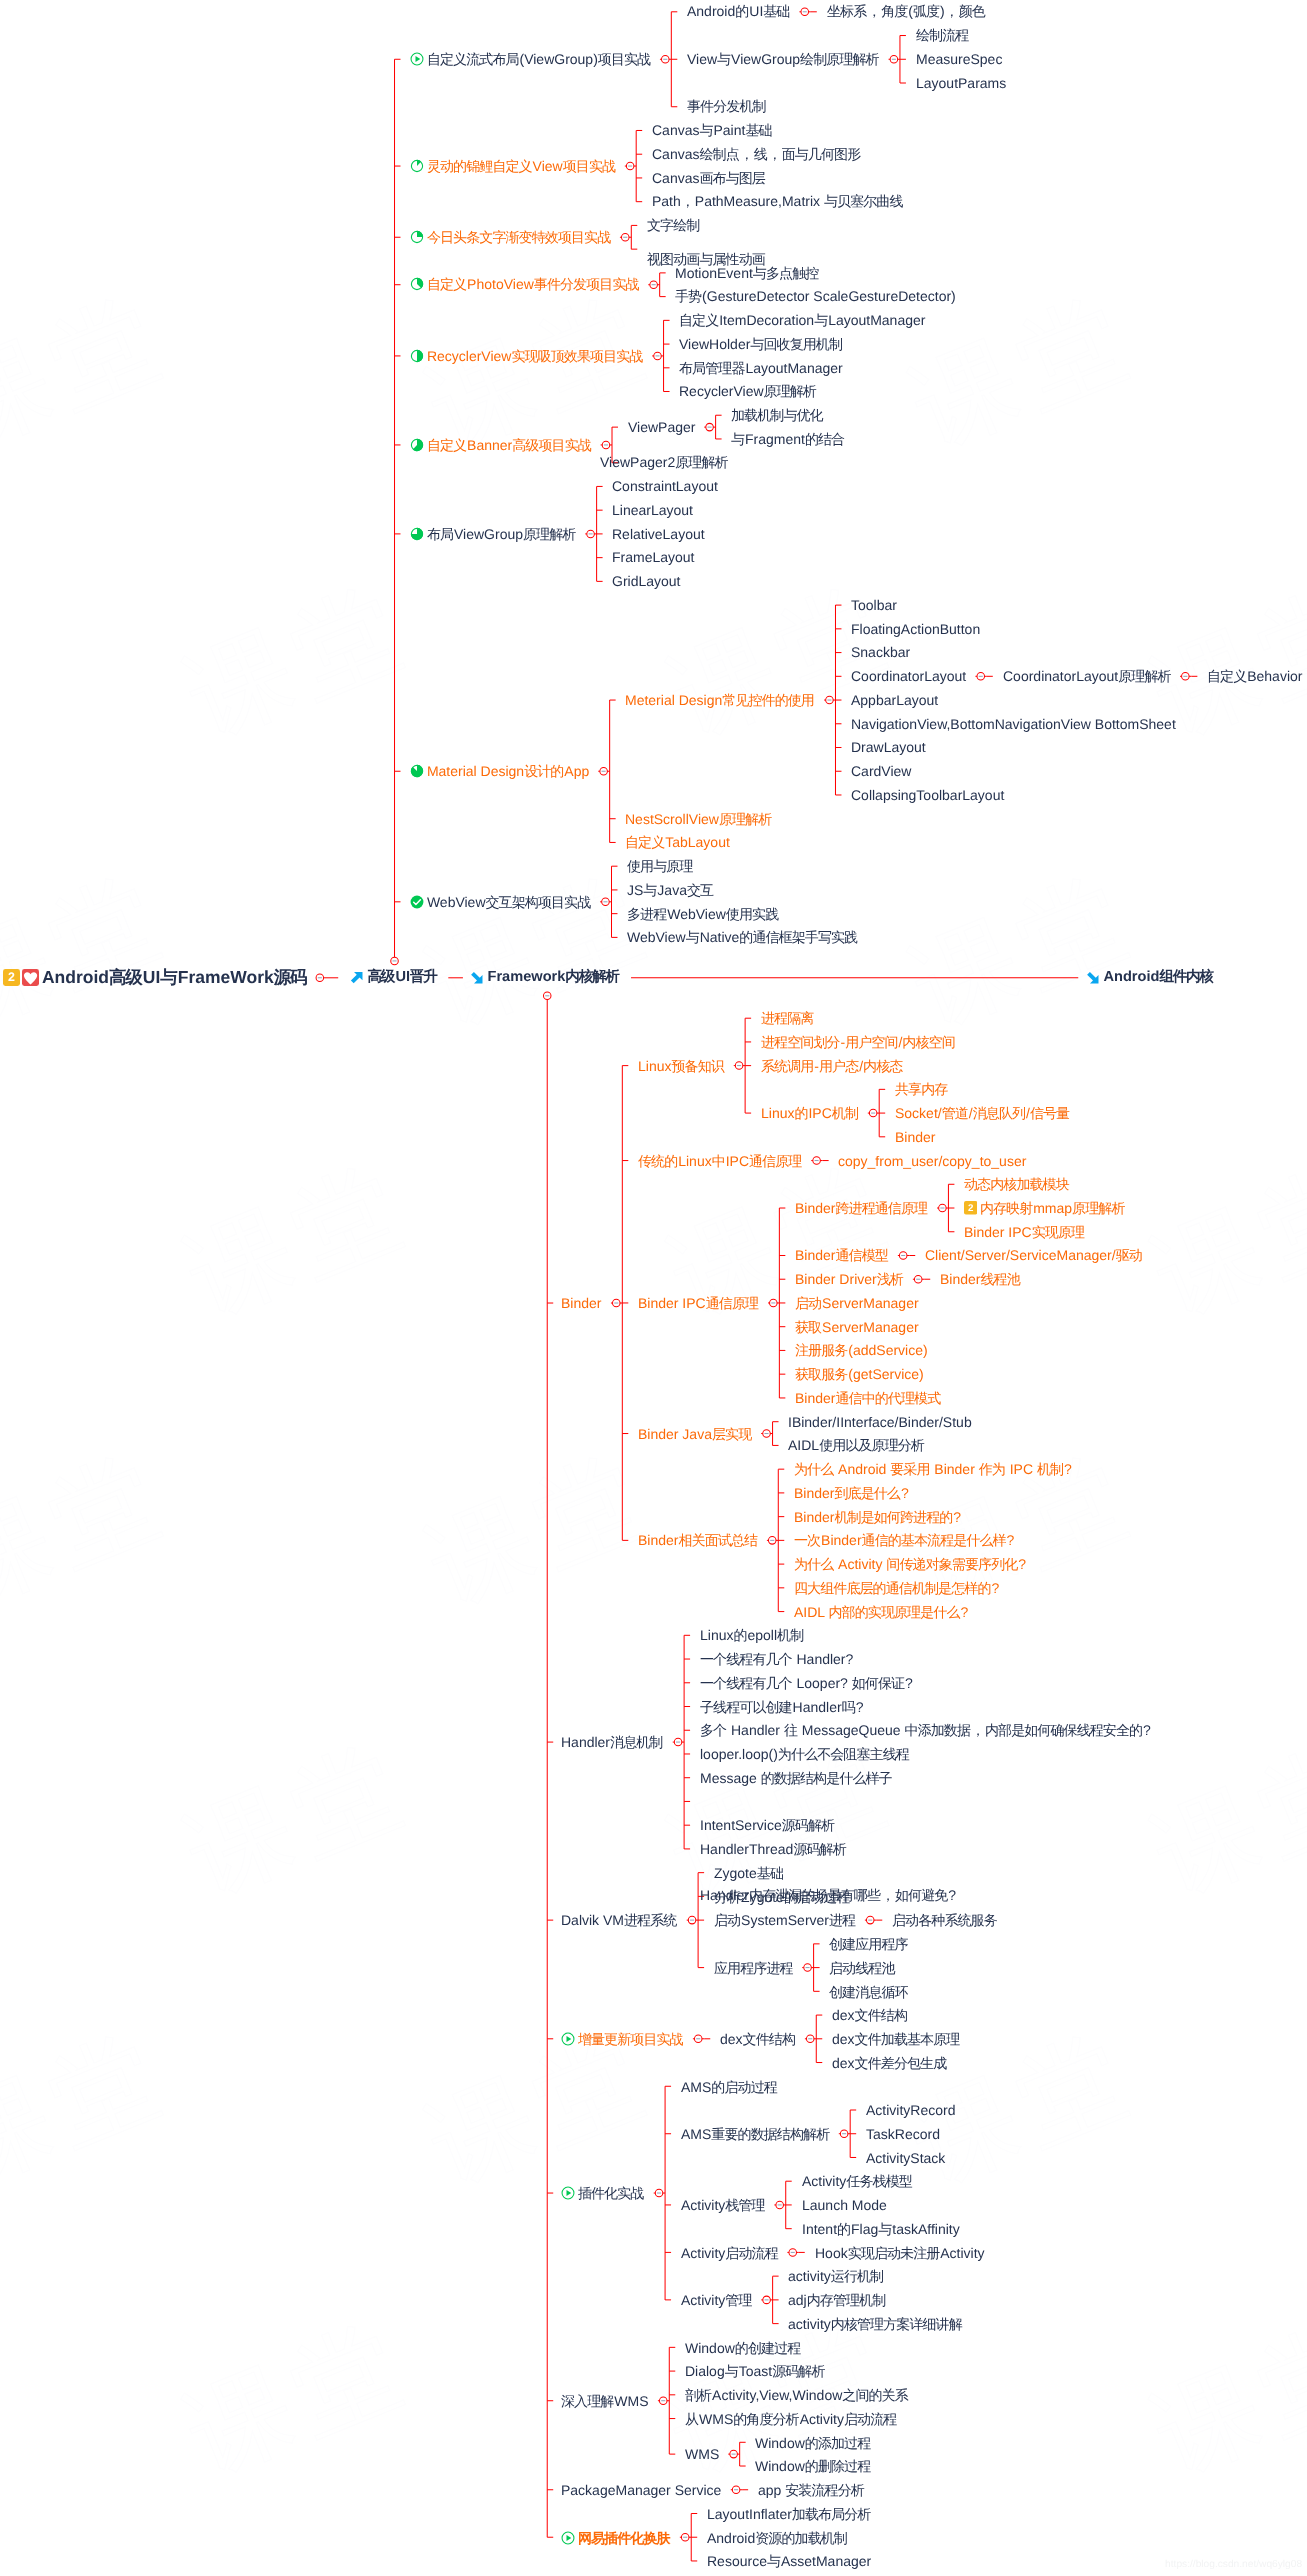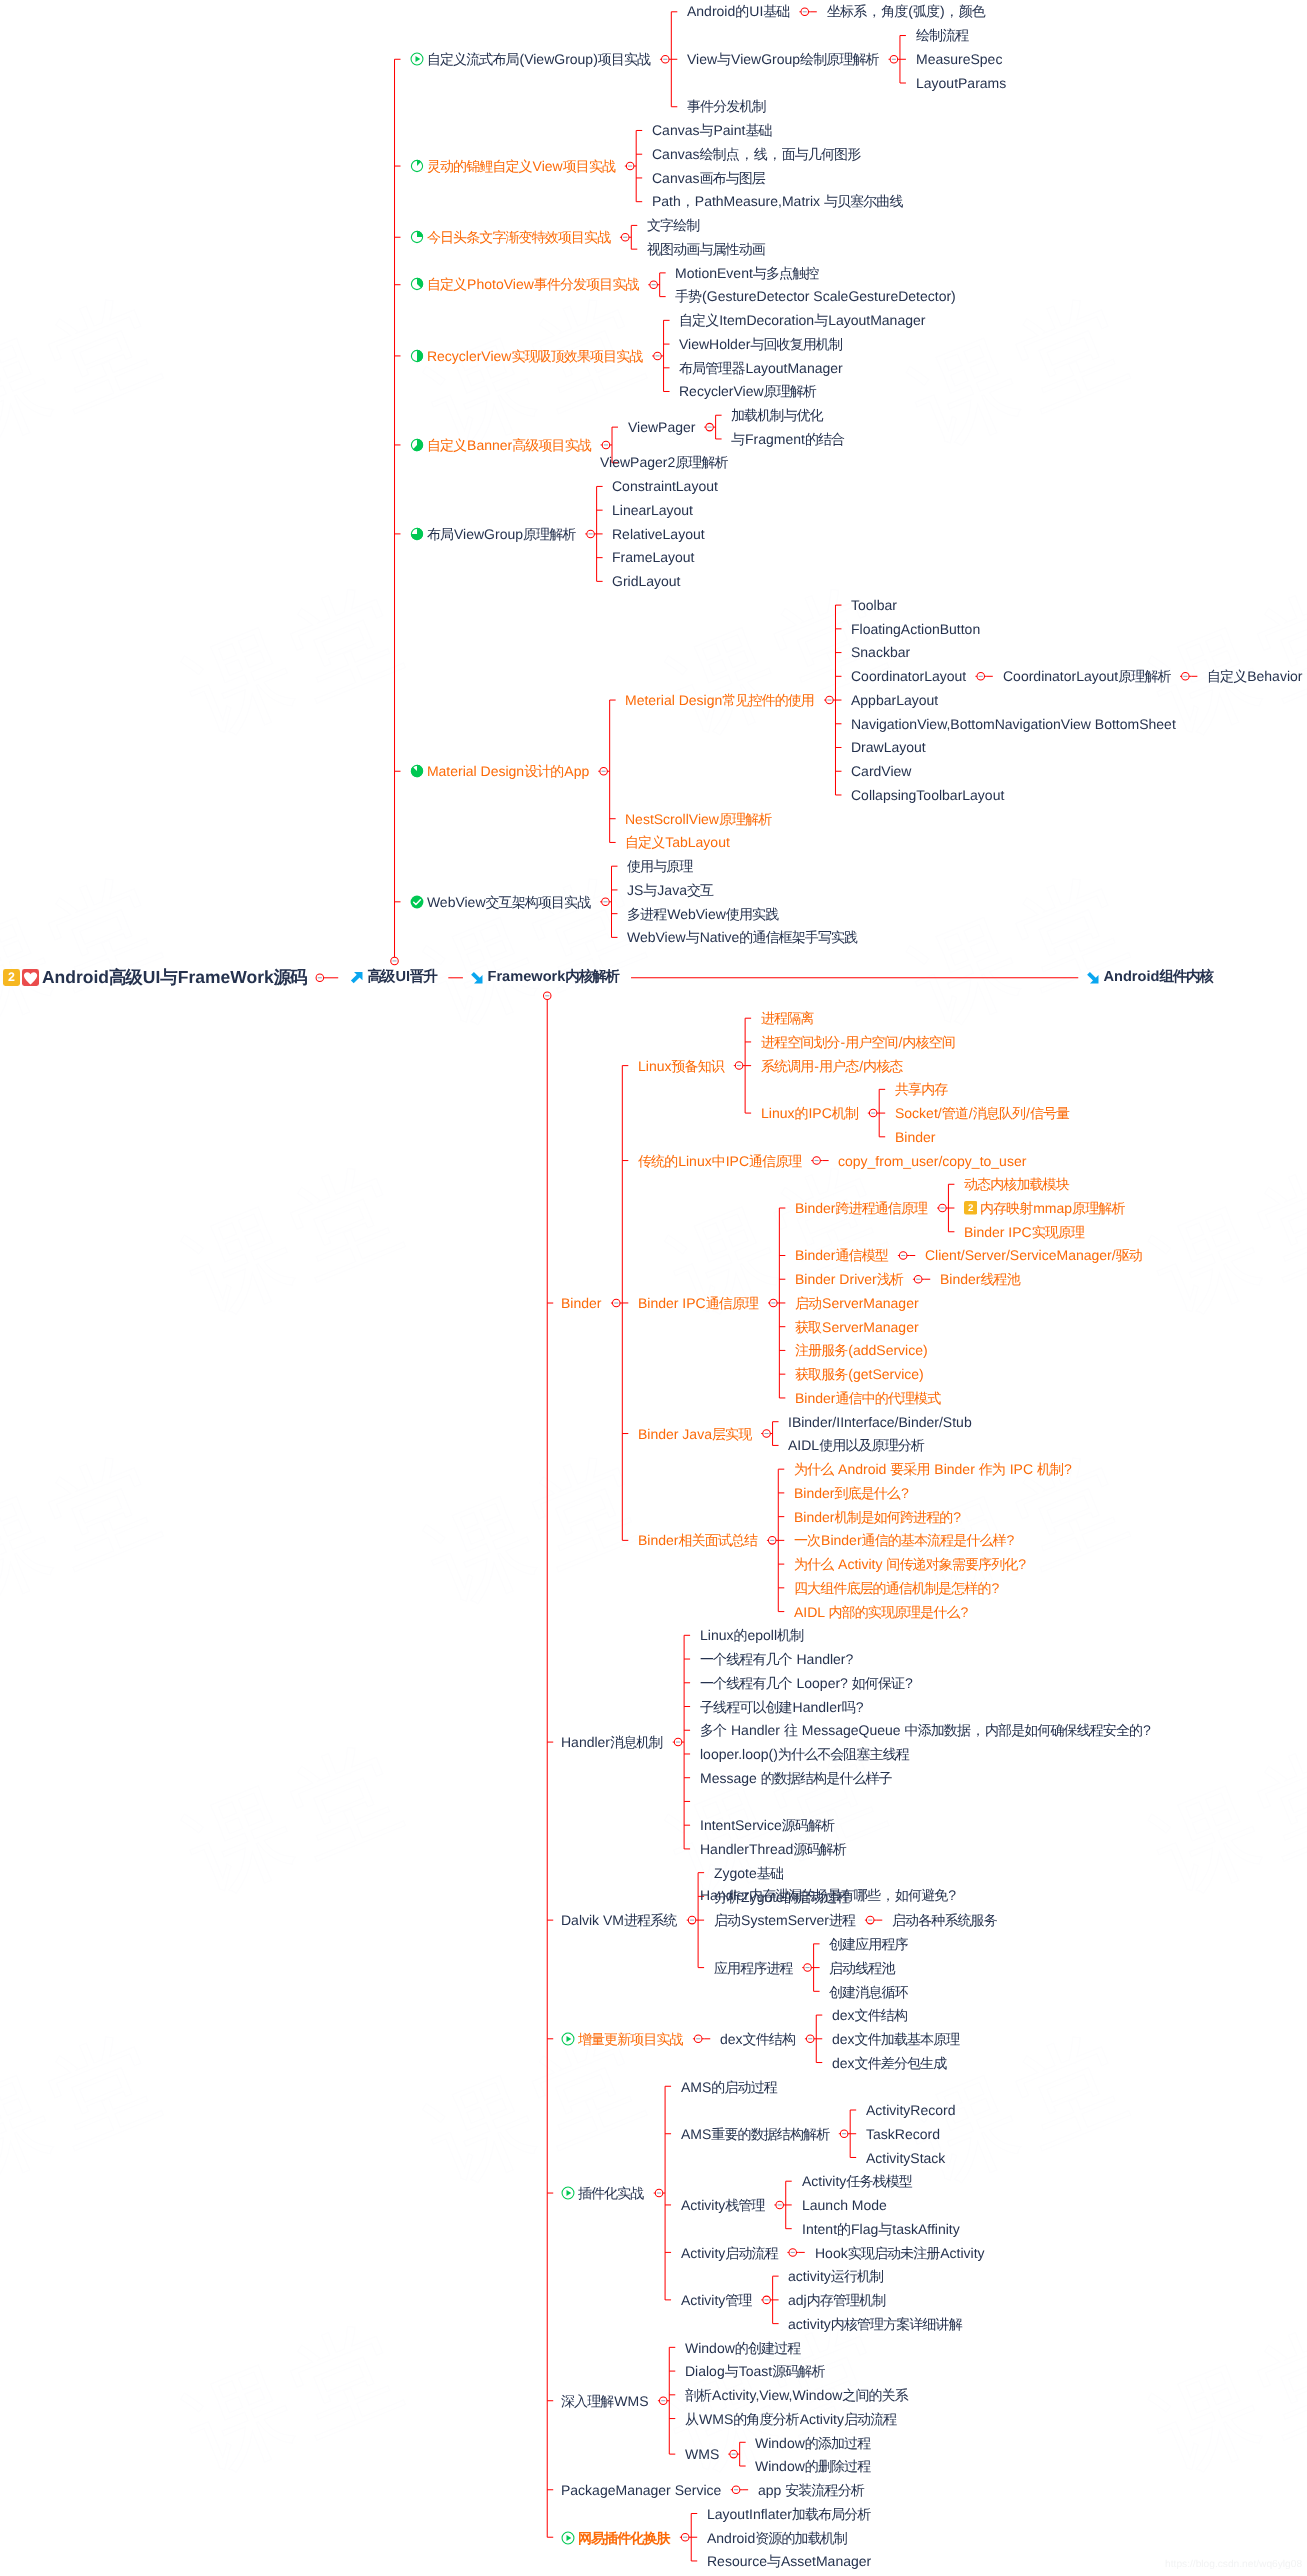--- a/index.html
+++ b/index.html
@@ -527,21 +527,21 @@
     <div class="node lvl2 c-orange" style="left: 410px; top: 230px; visibility: visible;">
       <svg width="14" height="14" viewBox="0 0 24 24" class="emoji" style="margin-right: 2.9px;">
         <circle cx="12" cy="12" r="9.6" fill="none" stroke="#00c853" stroke-width="1.9"></circle>
         <path d="M12 12 L12 1.45 A 10.55 10.55 0 0 1 22.55 12.00 Z" fill="#00c853"></path>
       </svg>
       <span class="nlabel"><span class="cjk">今日头条文字渐变特效项目实战</span></span>
     </div>
     <div class="node lvl3" style="left: 647px; top: 218px; visibility: visible;">
       <span class="nlabel"><span class="cjk">文字绘制</span></span>
     </div>
-    <div class="node lvl3" style="left: 647px; top: 242px; visibility: visible; text-align: right;">
+    <div class="node lvl3" style="left: 647px; top: 252px; visibility: visible; text-align: right;">
       <span class="nlabel"><span class="cjk">视图动画与属性动画</span></span>
     </div>
     <div class="node lvl2 c-orange" style="left: 410px; top: 277px; visibility: visible;">
       <svg width="14" height="14" viewBox="0 0 24 24" class="emoji" style="margin-right: 2.9px;">
         <circle cx="12" cy="12" r="9.6" fill="none" stroke="#00c853" stroke-width="1.9"></circle>
         <path d="M12 12 L12 1.45 A 10.55 10.55 0 0 1 19.69 19.22 Z" fill="#00c853"></path>
       </svg>
       <span class="nlabel"><span class="cjk">自定义</span>PhotoView<span class="cjk">事件分发项目实战</span></span>
     </div>
     <div class="node lvl3" style="left: 675px; top: 266px; visibility: visible;">

